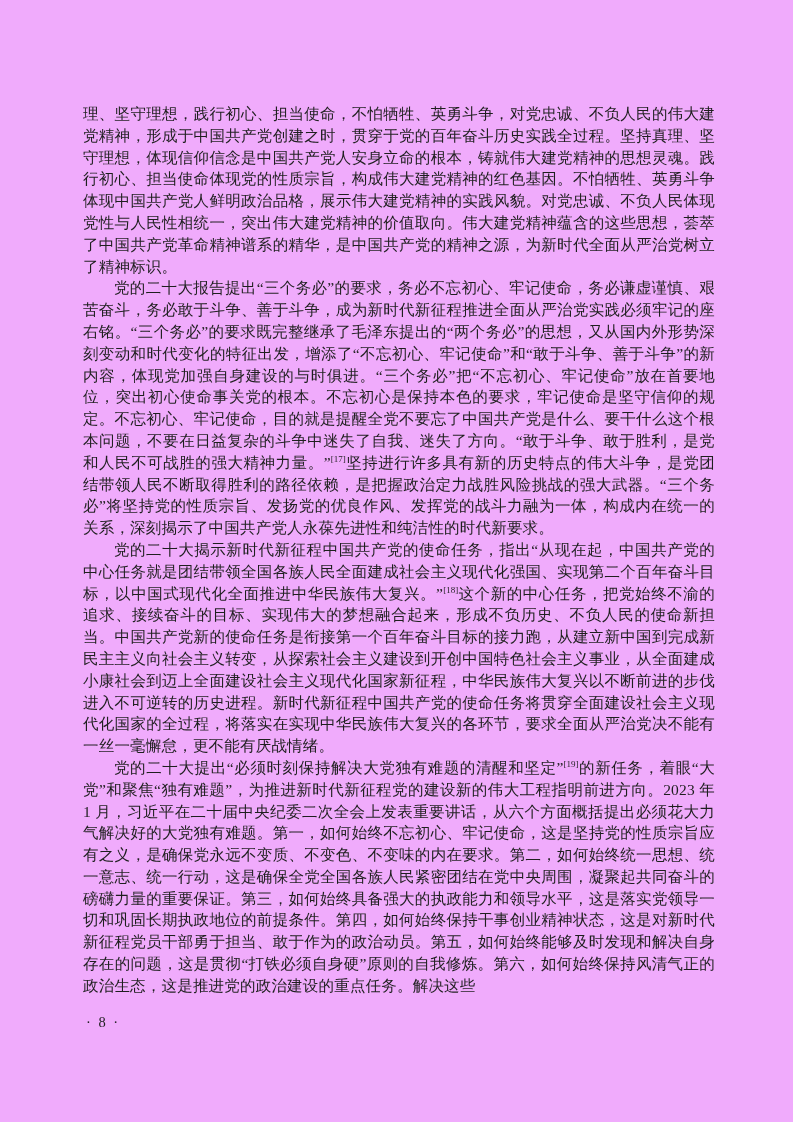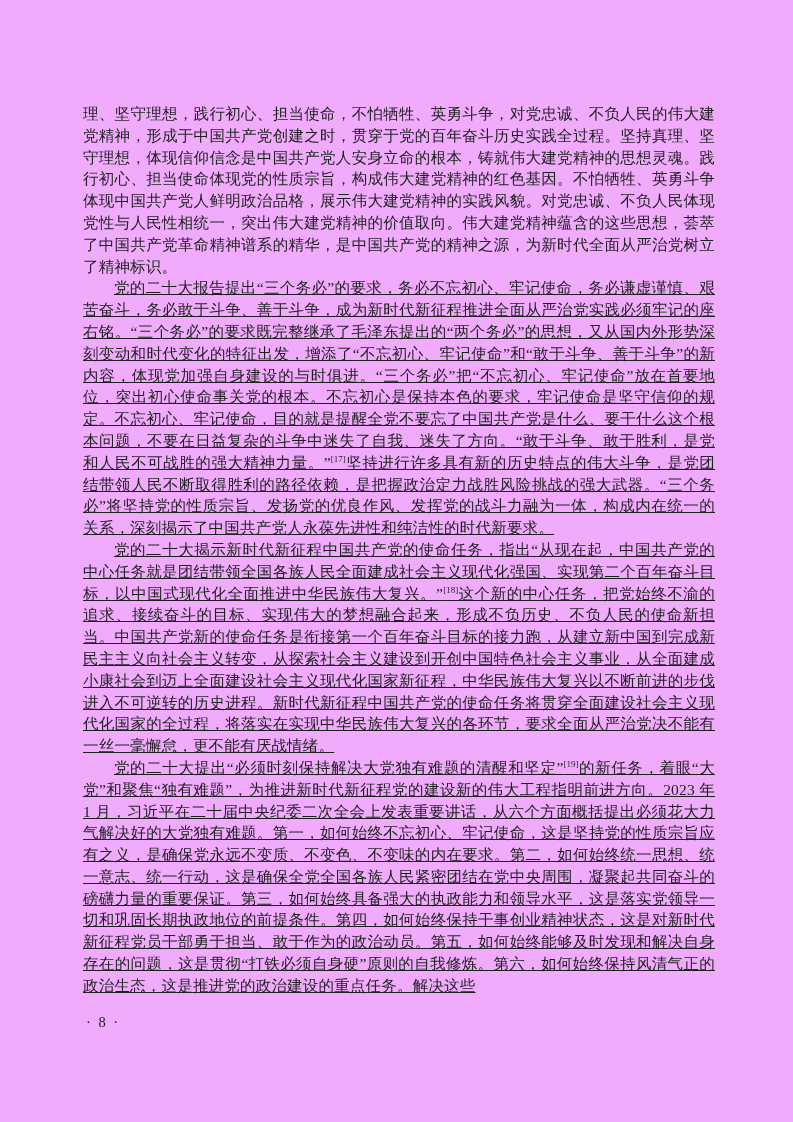--- a/index.html
+++ b/index.html
@@ -25,21 +25,20 @@
     line-height: 21.8px;
     text-align: justify;
     letter-spacing: 0.2px;
   }
   .article-body p.para {
     margin: 0;
     padding: 0;
   }
   .article-body p.indent {
     text-indent: 2em;
-    text-decoration: underline;
   }
   sup.ref {
     font-size: 9px;
     line-height: 0;
     vertical-align: super;
     letter-spacing: 0;
   }
   .page-footer {
     position: absolute;
     left: 86px;

